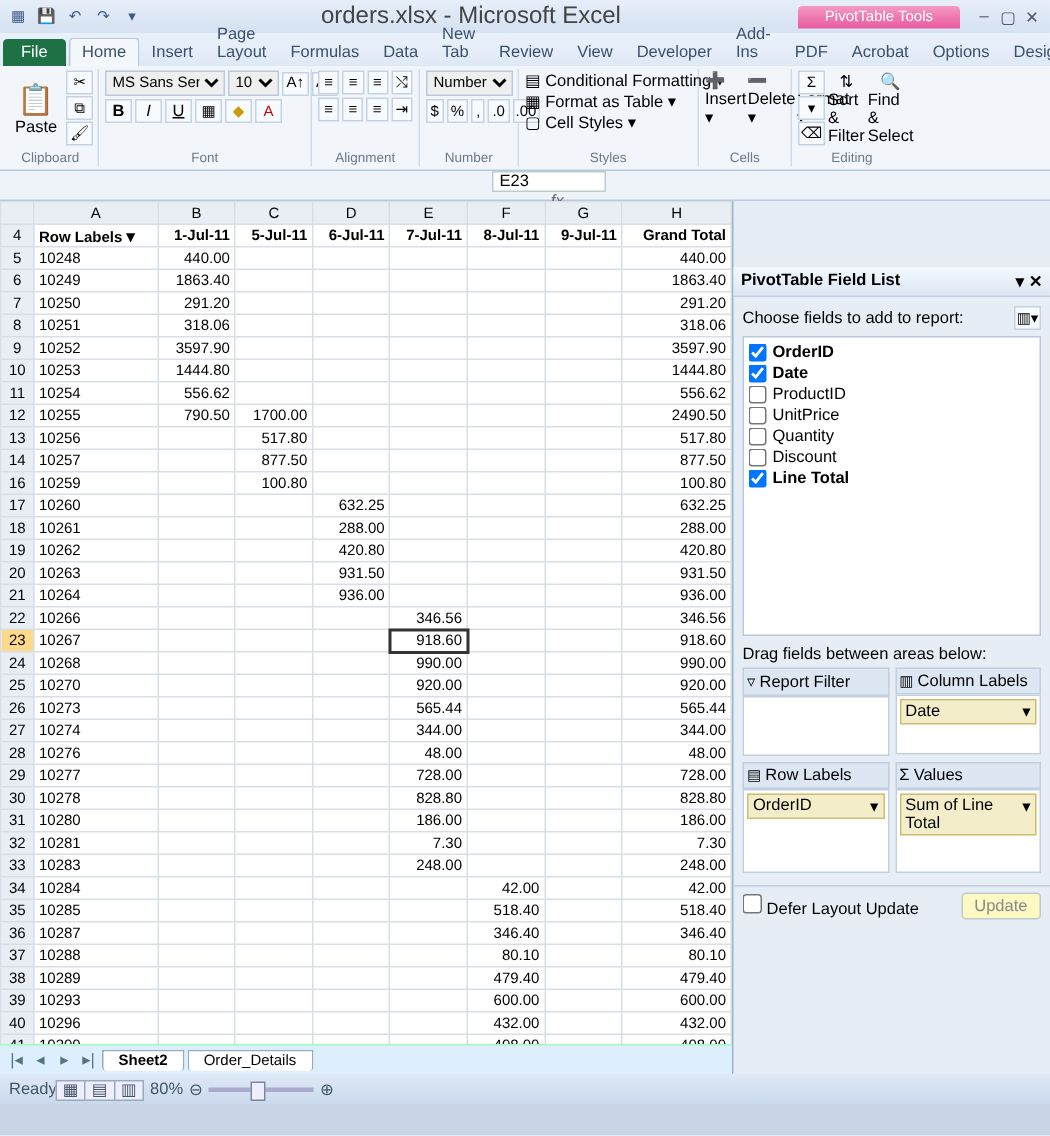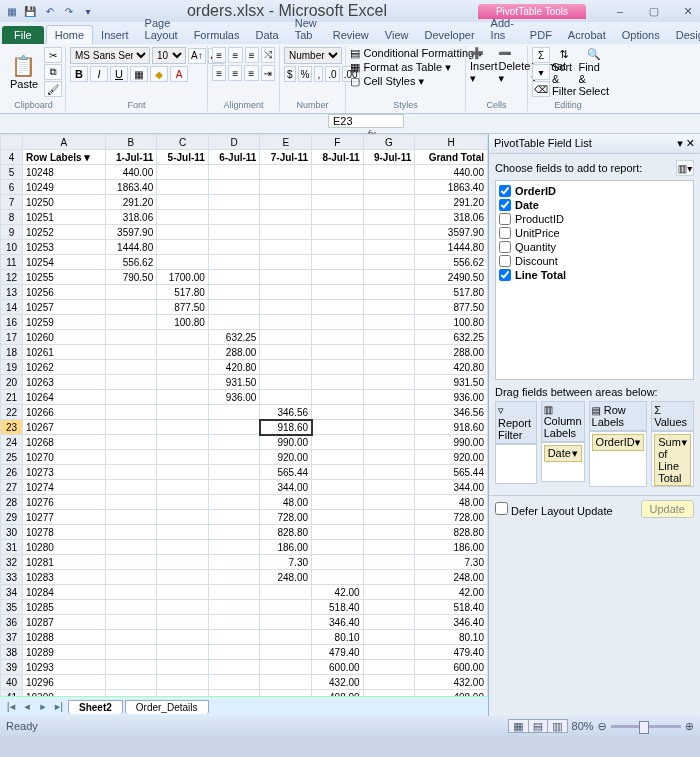--- a/index.html
+++ b/index.html
@@ -1,21 +1,21 @@
 <!DOCTYPE html>
 <html><head>
 <meta charset="utf-8">
 <style>
   *{box-sizing:border-box;margin:0;padding:0;font-family:"Segoe UI",Tahoma,sans-serif;font-size:11px;}
   body{width:700px;height:757px;background:#c9d5e6;overflow:hidden;}
   .titlebar{height:22px;background:linear-gradient(#e6eef9,#d5e1f1);display:flex;align-items:center;padding:0 4px;}
   .qat{display:flex;gap:3px;align-items:center;}
   .qat span{width:16px;height:16px;display:flex;align-items:center;justify-content:center;font-size:10px;color:#3a5a8a;}
   .title-center{flex:1;text-align:center;font-size:16px;color:#444;}
-  .title-right{display:flex;align-items:center;gap:18px;}
+  .title-right{display:flex;align-items:center;gap:0;}
   .pt-tools{background:linear-gradient(#f49ac1,#e85aa0);color:#fff;padding:2px 18px;border-radius:3px 3px 0 0;margin-right:8px;font-size:10px;}
   .winbtn{width:16px;height:14px;display:flex;align-items:center;justify-content:center;color:#556;}
   .menubar{height:22px;background:linear-gradient(#e9f1fb,#dfe9f6);display:flex;align-items:flex-end;padding-left:2px;}
   .file-tab{background:#1e7145;color:#fff;padding:3px 12px;border-radius:3px 3px 0 0;margin-right:2px;}
   .menu-tab{padding:3px 8px;color:#3a506b;cursor:default;}
   .menu-tab.active{background:#f4f8fd;border:1px solid #b8c9de;border-bottom:none;border-radius:3px 3px 0 0;}
   .ribbon{height:70px;background:#f2f6fb;border-bottom:1px solid #b8c9de;display:flex;padding:2px;}
   .rgroup{border-right:1px solid #d1dceb;padding:1px 4px;display:flex;flex-direction:column;justify-content:space-between;}
   .rgroup-label{text-align:center;font-size:9px;color:#6a7a8a;padding-top:1px;}
   .rg-row{display:flex;align-items:center;gap:2px;}
@@ -43,34 +43,34 @@
   td.num{text-align:right;}
   tr.selrow td{background:#fff;}
   tr.selrow th.rownum{background:#ffda8a;}
   th.selcol{background:#ffda8a;}
   td.selcell{outline:2px solid #333;outline-offset:-1px;}
   .sheettabs{height:20px;background:#def;border-top:1px solid #9fb;display:flex;align-items:center;padding-left:4px;gap:2px;}
   .stab{background:#fff;border:1px solid #9ab;border-bottom:none;padding:1px 10px;font-size:10px;border-radius:0 0 3px 3px;}
   .stab.active{font-weight:bold;}
   .navbtn{width:14px;text-align:center;color:#577;}
   .pane{width:212px;background:#e7edf5;border-left:1px solid #9ab5d1;display:flex;flex-direction:column;}
-  .pane-h{background:linear-gradient(#f3f8fe,#dde7f3);padding:3px 5px;font-weight:normal;display:flex;justify-content:space-between;border-bottom:1px solid #c1cfdf;}
+  .pane-h{background:linear-gradient(#f3f8fe,#dde7f3);padding:3px 5px;font-weight:bold;display:flex;justify-content:space-between;border-bottom:1px solid #c1cfdf;margin-top:44px;}
   .pane-sub{padding:6px 6px 2px;display:flex;justify-content:space-between;align-items:center;}
   .fieldlist{background:#fff;border:1px solid #b8c9de;margin:2px 6px;height:200px;padding:3px;overflow:auto;}
   .fld{display:flex;align-items:center;gap:4px;padding:1px 0;}
   .fld input{width:12px;height:12px;}
   .areas{padding:4px 6px;font-size:10px;}
-  .areas-grid{display:grid;grid-template-columns:1fr 1fr 1fr 1fr;gap:4px;margin-top:3px;}
+  .areas-grid{display:grid;grid-template-columns:1fr 1fr;gap:4px;margin-top:3px;}
   .area-h{background:#dde7f3;padding:2px;border:1px solid #c1cfdf;font-size:10px;}
   .area-box{background:#fff;border:1px solid #c1cfdf;height:56px;padding:2px;}
   .area-box.small{height:40px;}
   .pill{background:#f3eec9;border:1px solid #cbbf72;padding:1px 3px;font-size:10px;display:flex;justify-content:space-between;}
   .defer{display:flex;align-items:center;justify-content:space-between;padding:4px 6px;border-top:1px solid #c1cfdf;margin-top:4px;}
   .updbtn{border:1px solid #bcc;background:#fef9c3;padding:2px 8px;border-radius:3px;color:#888;}
-  .status{height:20px;background:linear-gradient(#dfe9f6,#cad9ed);display:flex;align-items:center;padding:0 6px;justify-content:space-between;font-size:10px;color:#456;}
+  .status{height:20px;background:linear-gradient(#dfe9f6,#cad9ed);display:flex;align-items:center;padding:0 6px;font-size:10px;color:#456;}
   .zoom{display:flex;align-items:center;gap:4px;}
   .slider{width:70px;height:3px;background:#aac;position:relative;}
   .slider::after{content:"";position:absolute;left:28px;top:-4px;width:8px;height:11px;background:#eef;border:1px solid #789;}
   .viewbtns span{border:1px solid #9ab;padding:0 4px;margin-left:-1px;background:#eef;}
 </style>
 </head>
 <body>
 
 <div class="titlebar">
   <div class="qat">

